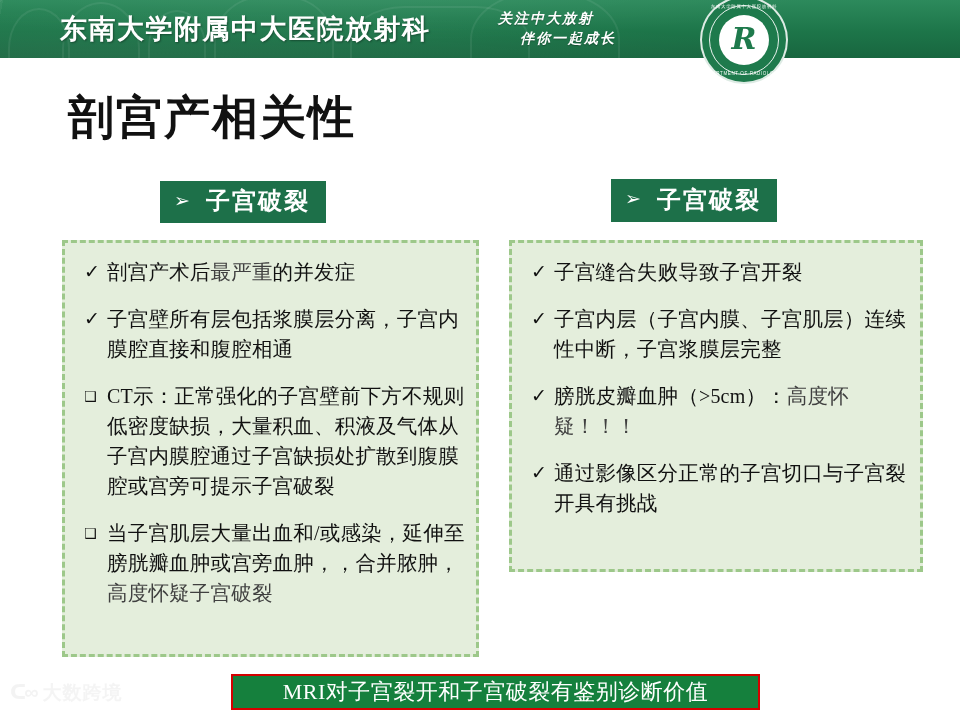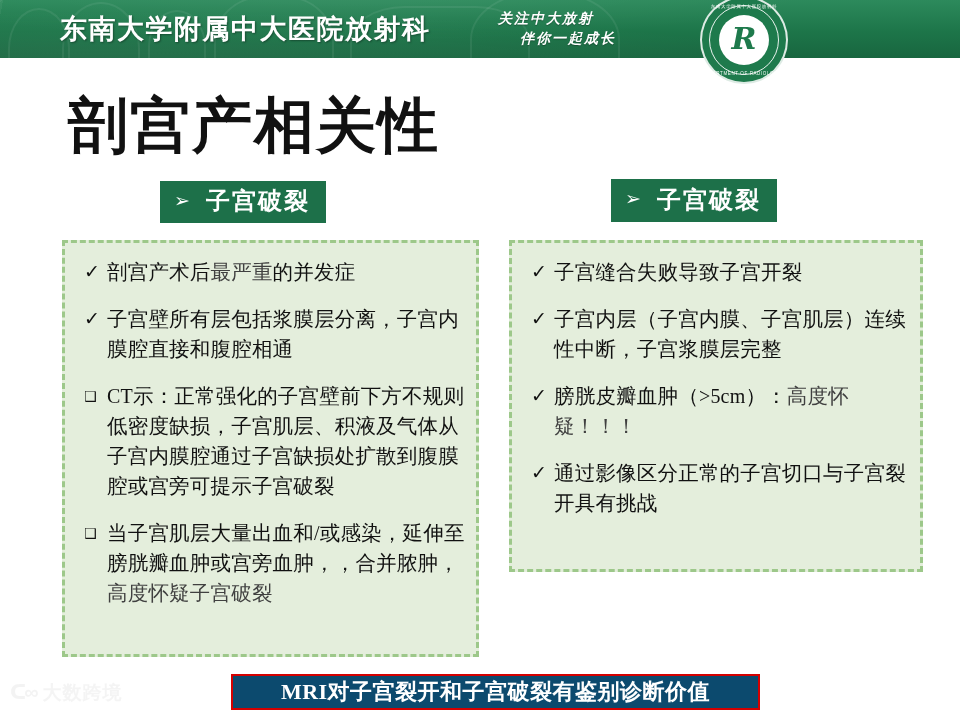--- a/index.html
+++ b/index.html
@@ -91,21 +91,21 @@
     position: absolute; left: 0; right: 0; top: 6px;
     text-align: center;
     font-size: 4.5px; color: rgba(255,255,255,0.95);
     letter-spacing: 0.6px; white-space: nowrap;
   }
   .logo-arc-text.bottom { top: auto; bottom: 6px; }
 
   
   .slide-title {
     position: absolute; left: 68px; top: 92px;
-    font-size: 60px; font-weight: 700; color: #111111;
+    font-size: 46px; font-weight: 700; color: #111111;
     letter-spacing: 2px; line-height: 1.12;
     white-space: nowrap;
     text-align: center;
   }
 
   
   .sec-head {
     position: absolute;
     background: #1d7049;
     color: #ffffff;
@@ -161,24 +161,24 @@
   .bullet .text .lat {
     font-family: "Liberation Serif", "DejaVu Serif", serif;
     font-size: 20px;
   }
 
   
   .bottom-banner {
     position: absolute;
     left: 231px; top: 674px;
     width: 529px; height: 36px;
-    background: #0c4a6e;
+    background: #15803d;
     border: 2px solid #d40000;
     color: #ffffff;
-    font-size: 22px; font-weight: 700;
+    font-size: 22px; font-weight: 400;
     letter-spacing: 0.5px;
     display: flex; align-items: center; justify-content: center;
     white-space: nowrap;
   }
   .bottom-banner .lat {
     font-family: "Liberation Serif", "DejaVu Serif", serif;
   }
 
   
   .watermark {
@@ -244,21 +244,21 @@
       <div class="bullet">
         <div class="marker">✓</div>
         <div class="text"><span>剖宫产术后</span><span class="red">最严重</span><span>的并发症</span></div>
       </div>
       <div class="bullet">
         <div class="marker">✓</div>
         <div class="text"><span>子宫壁所有层包括浆膜层分离，子宫内膜腔直接和腹腔相通</span></div>
       </div>
       <div class="bullet">
         <div class="marker square">❑</div>
-        <div class="text"><span class="lat">CT</span><span>示：正常强化的子宫壁前下方不规则低密度缺损，子宫肌层、积液及气体从子宫内膜腔通过子宫缺损处扩散到腹膜腔或宫旁可提示子宫破裂</span></div>
+        <div class="text"><span class="lat">CT</span><span>示：正常强化的子宫壁前下方不规则低密度缺损，大量积血、积液及气体从子宫内膜腔通过子宫缺损处扩散到腹膜腔或宫旁可提示子宫破裂</span></div>
       </div>
       <div class="bullet">
         <div class="marker square">❑</div>
         <div class="text"><span>当子宫肌层大量出血和</span><span class="lat">/</span><span>或感染，延伸至膀胱瓣血肿或宫旁血肿，，合并脓肿，</span><span class="red">高度怀疑子宫破裂</span></div>
       </div>
     </div>
   <div class="content-box" id="box-right">
       <div class="bullet">
         <div class="marker">✓</div>
         <div class="text"><span>子宫缝合失败导致子宫开裂</span></div>

